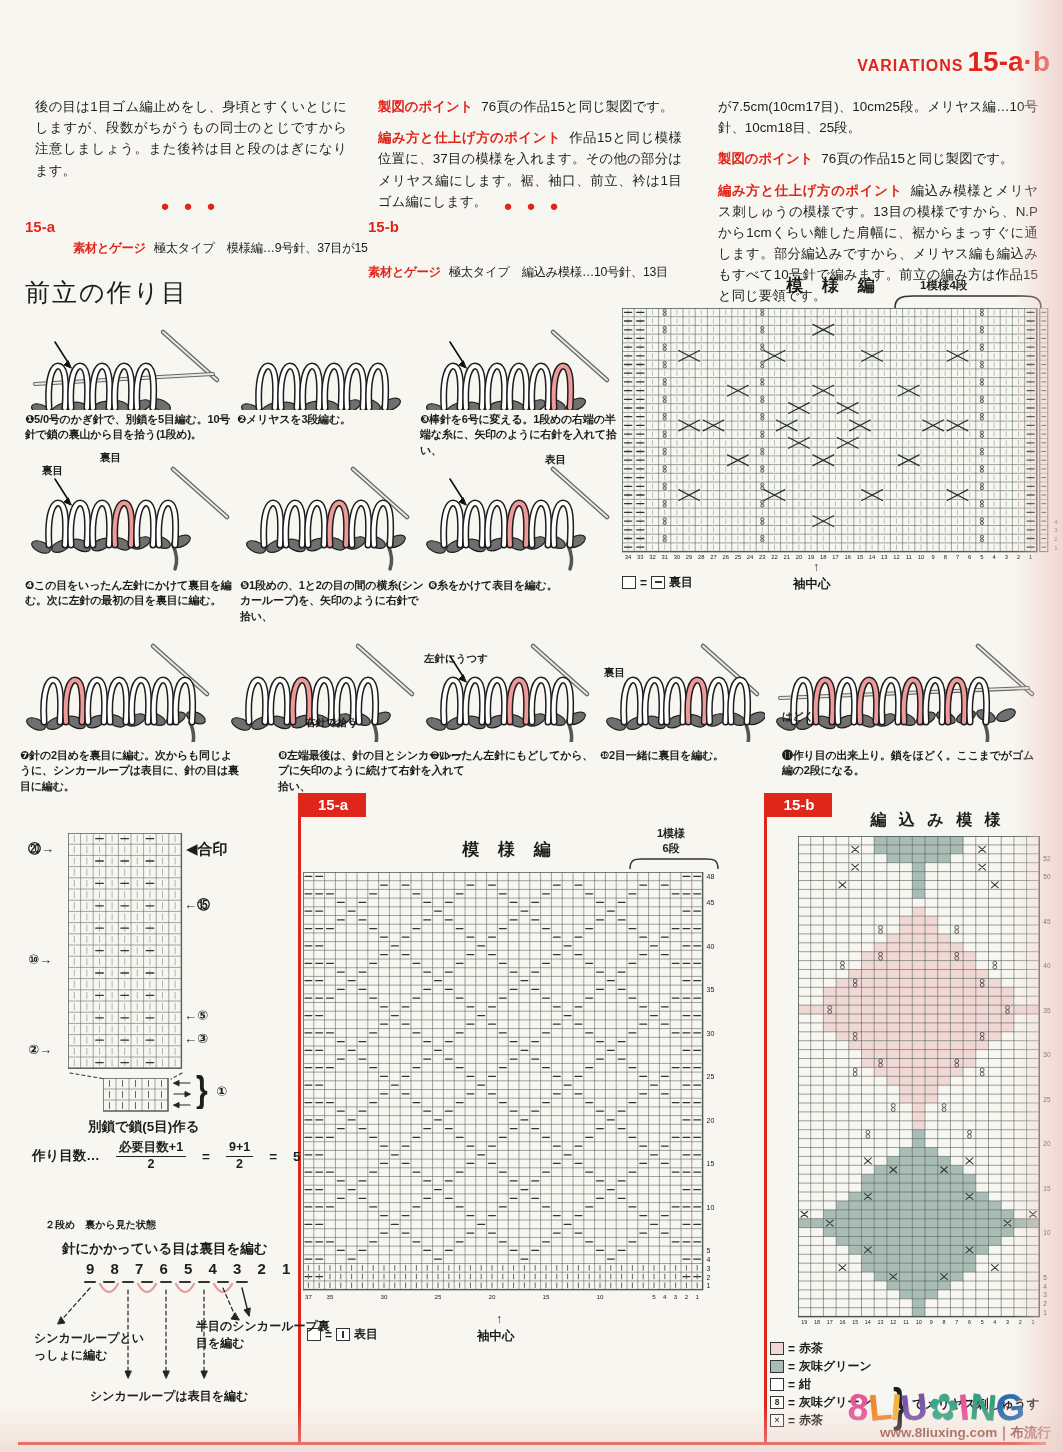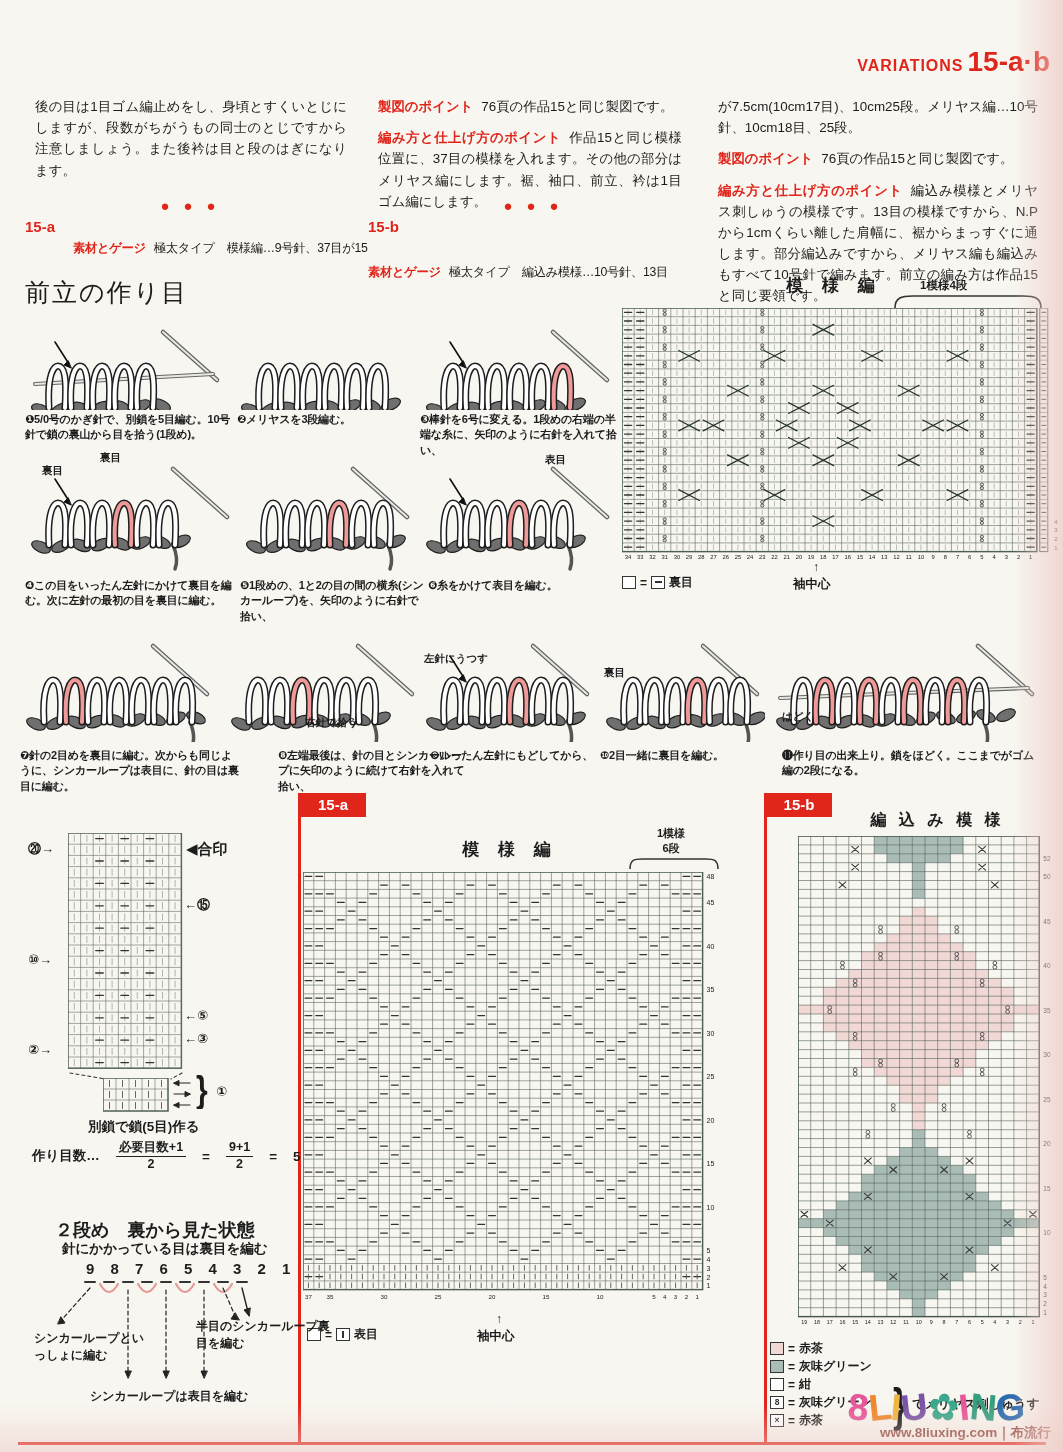--- a/index.html
+++ b/index.html
@@ -1173,21 +1173,21 @@
       <span>灰味グリーン</span>
   </div>
   <div class="abs legend-line" style="left:770px;top:1412px;">
     <span class="sq" id="lg-sym-4">×</span>
     <span>=</span>
       <span>赤茶</span>
   </div>
   <div class="abs" style="left:893px;top:1386px;font-size:34px;font-weight:bold;transform:scaleY(1.35);">}</div>
   <div class="abs lbl" style="left:912px;top:1396px;font-size:12.5px;">でメリヤス刺しゅうす</div>
 
-  <div class="abs b" style="left:55px;top:1218px;font-size:18px;">２段め　裏から見た状態</div>
+  <div class="abs b" style="left:45px;top:1218px;font-size:10px;">２段め　裏から見た状態</div>
   <div class="abs b" style="left:62px;top:1240px;font-size:13.5px;">針にかかっている目は裏目を編む</div>
   <div class="abs b" style="left:86px;top:1260px;font-size:15px;letter-spacing:6px;">9 8 7 6 5 4 3 2 1</div>
   <svg id="svg-bottom" class="abs" style="left:40px;top:1278px;" width="250" height="120">
       <path d="M45,4H55M64,4H74M83,4H93M102,4H112M121,4H131M140,4H150M159,4H169M178,4H188M197,4H207" stroke="#333" stroke-width="2" fill="none" stroke-linecap="round"></path>
       <path d="M60,6Q69,22 78,6" stroke="#e59a9a" stroke-width="2.2" fill="none" stroke-linecap="round"></path>
       <path d="M98,6Q107,22 116,6" stroke="#e59a9a" stroke-width="2.2" fill="none" stroke-linecap="round"></path>
       <path d="M136,6Q145,22 154,6" stroke="#e59a9a" stroke-width="2.2" fill="none" stroke-linecap="round"></path>
       <path d="M174,6Q183,22 192,6" stroke="#e59a9a" stroke-width="2.2" fill="none" stroke-linecap="round"></path>
       <path d="M50,10L18,46" stroke="#222" stroke-width="1.2" fill="none" stroke-linecap="round" stroke-dasharray="4,3"></path>
       <path d="M18,46l7,-1l-4,-6z" stroke="#222" stroke-width="1" fill="#222" stroke-linecap="round"></path>

